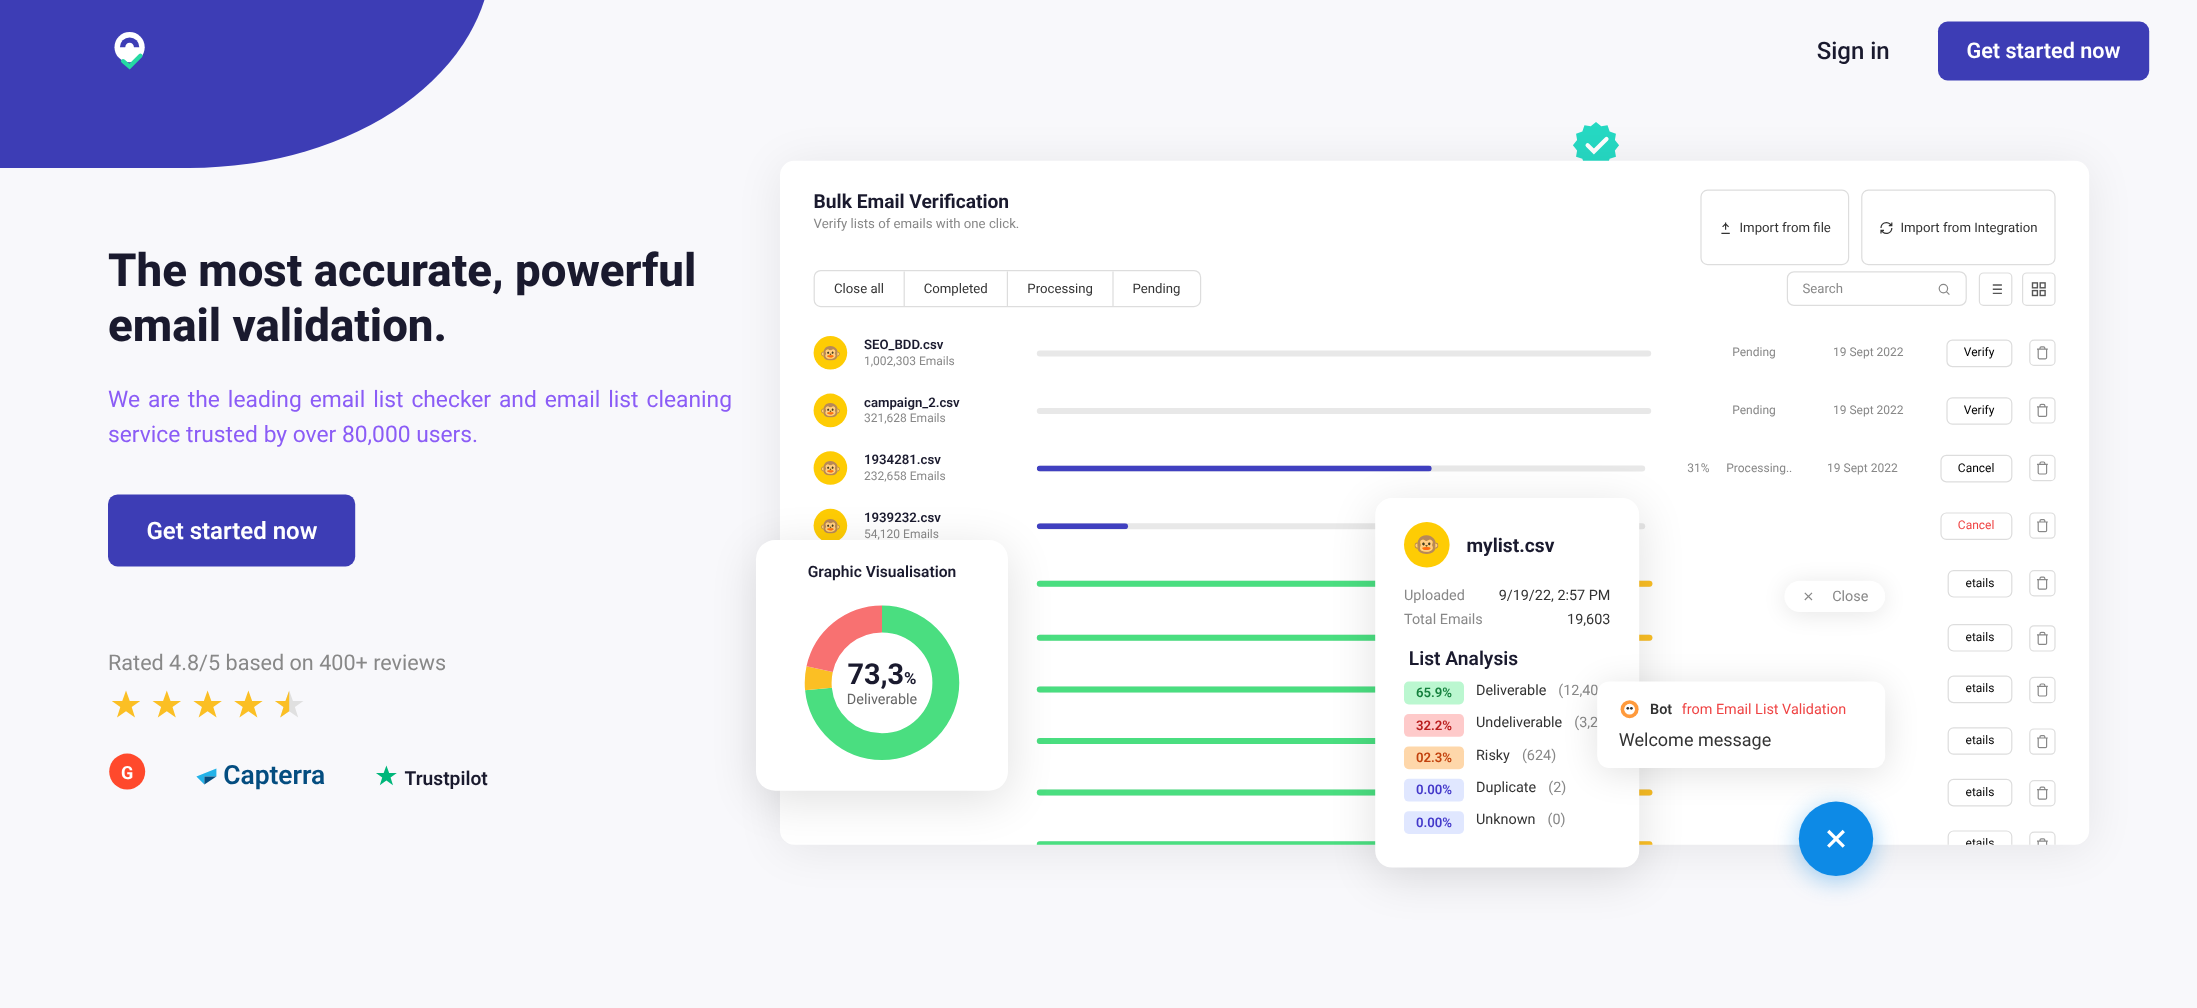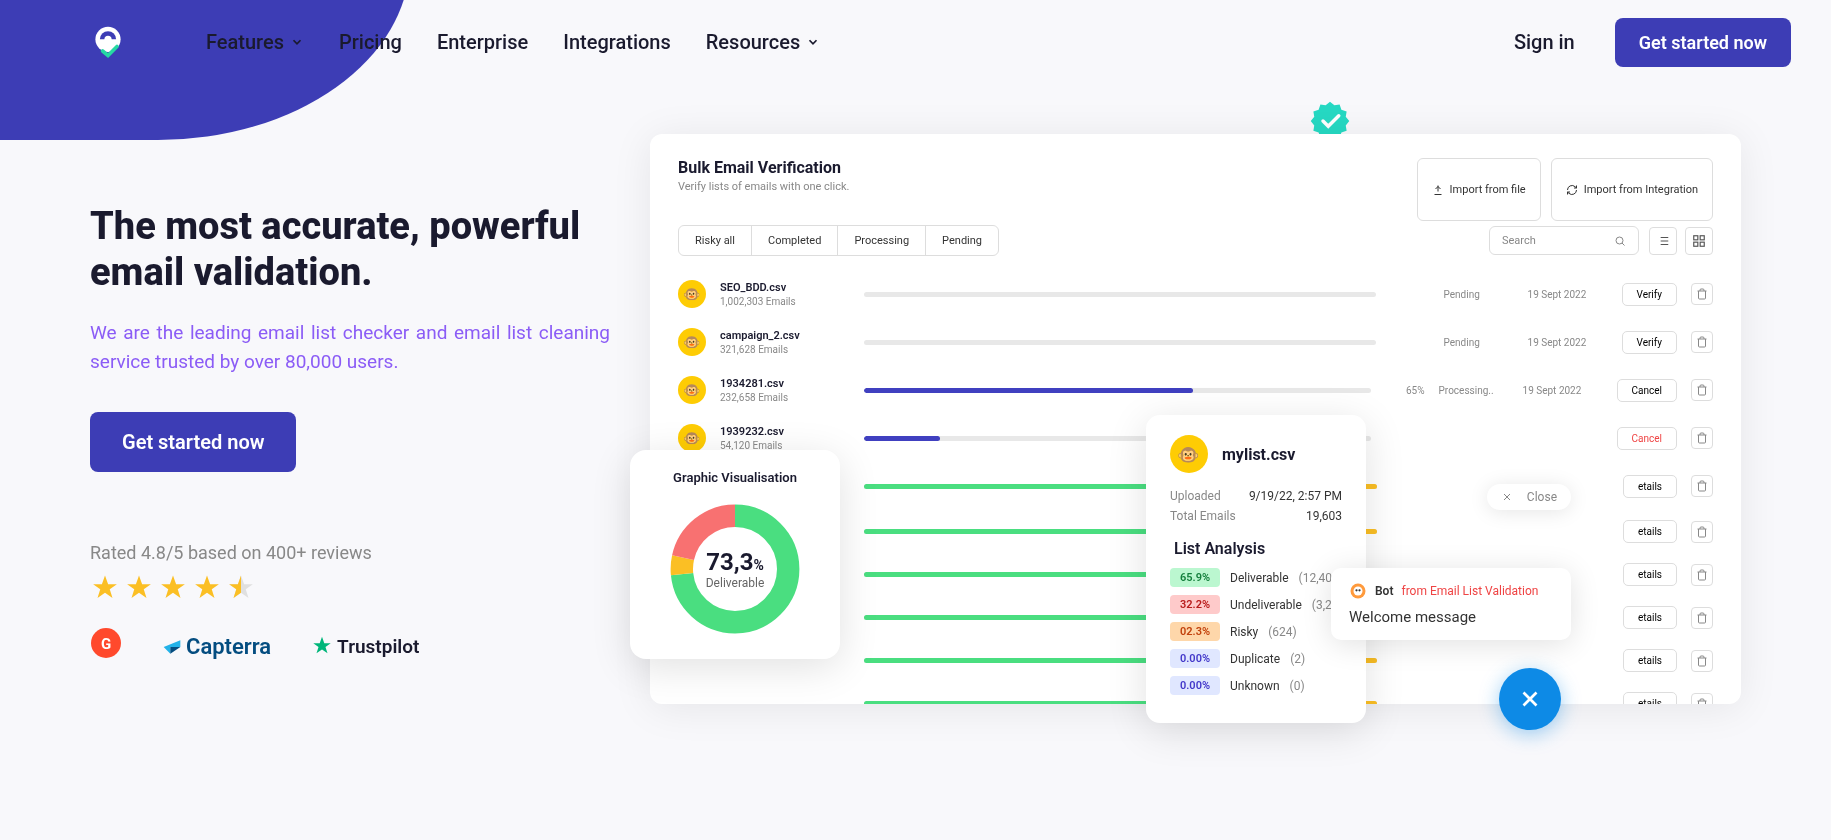--- a/index.html
+++ b/index.html
@@ -21,21 +21,21 @@
 .hero-left{flex:0 0 520px;padding-top:70px}
 .hero-title{font-size:38px;font-weight:800;color:#1a1a2e;line-height:1.2;margin-bottom:24px}
 .hero-sub{font-size:19px;color:#8b5cf6;line-height:1.5;margin-bottom:36px;text-align:justify}
 .hero-cta{background:#3d3db5;color:#fff;padding:18px 32px;border-radius:8px;font-size:20px;font-weight:600;border:none;cursor:pointer;margin-bottom:70px}
 .rating-text{color:#888;font-size:18px;margin-bottom:10px}
 .stars{display:flex;gap:4px;margin-bottom:24px}
 .star{width:30px;height:30px;fill:#fbbf24}
 .review-logos{display:flex;gap:40px;align-items:center}
 .g2{color:#ff492c;font-size:28px;font-weight:700}
 .capterra{color:#044d80;font-size:22px;font-weight:600;display:flex;align-items:center;gap:4px}
-.trustpilot{color:#1a1a2e;font-size:19px;font-weight:600;display:flex;align-items:flex-start;gap:4px}
+.trustpilot{color:#1a1a2e;font-size:16px;font-weight:600;display:flex;align-items:flex-end;gap:4px}
 .dashboard{flex:1;background:#fff;border-radius:12px;box-shadow:0 4px 40px rgba(0,0,0,0.08);padding:24px 28px;position:relative;height:570px;overflow:hidden}
 .dash-header{display:flex;justify-content:space-between;align-items:flex-start;margin-bottom:4px}
 .dash-title{font-size:16px;font-weight:700;color:#1a1a2e}
 .dash-sub{font-size:11px;color:#888;margin-top:3px}
 .dash-actions{display:flex;gap:10px}
 .dash-btn{border:1px solid #ddd;background:#fff;padding:24px 14px;border-radius:6px;font-size:11px;color:#333;cursor:pointer;display:flex;align-items:center;gap:6px}
 .dash-toolbar{display:flex;justify-content:space-between;align-items:center;margin-bottom:14px}
 .tabs{display:flex;border:1px solid #ddd;border-radius:6px;overflow:hidden}
 .tab{padding:8px 16px;font-size:11px;color:#333;border-right:1px solid #ddd;cursor:pointer}
 .tab:last-child{border-right:none}
@@ -64,21 +64,21 @@
 .donut-pct small{font-size:14px}
 .donut-label{font-size:12px;color:#666}
 .detail-card{position:absolute;top:415px;left:1146px;background:#fff;border-radius:14px;box-shadow:0 8px 40px rgba(0,0,0,0.12);padding:20px 24px;width:220px;z-index:20}
 .detail-head{display:flex;align-items:center;gap:14px;margin-bottom:16px}
 .detail-icon{width:38px;height:38px;background:#fecc04;border-radius:50%;display:flex;align-items:center;justify-content:center;font-size:18px}
 .detail-name{font-size:16px;font-weight:700;color:#1a1a2e}
 .detail-meta{display:flex;justify-content:space-between;font-size:12px;margin-bottom:6px}
 .detail-meta-label{color:#888}
 .detail-meta-val{color:#333}
 .detail-section-title{font-size:16px;font-weight:600;color:#1a1a2e;margin:16px 0 10px 4px}
-.detail-row{display:flex;align-items:center;gap:10px;margin-bottom:8px;font-size:12px}
+.detail-row{display:flex;align-items:flex-start;gap:10px;margin-bottom:8px;font-size:12px}
 .detail-badge{padding:3px 8px;border-radius:4px;font-size:11px;font-weight:600;min-width:50px;text-align:center}
 .detail-label{color:#333}
 .detail-count{color:#888}
 .bot-popup{position:absolute;bottom:200px;right:260px;background:#fff;border-radius:10px;box-shadow:0 4px 30px rgba(0,0,0,0.12);padding:14px 18px;width:240px;z-index:30}
 .bot-head{display:flex;align-items:center;gap:8px;font-size:12px;margin-bottom:8px}
 .bot-name{font-weight:600;color:#333}
 .bot-from{color:#ef4444}
 .bot-msg{font-size:15px;color:#333}
 .close-btn{position:absolute;bottom:330px;right:260px;background:#fff;border-radius:20px;box-shadow:0 2px 20px rgba(0,0,0,0.1);padding:6px 14px;display:flex;align-items:center;gap:14px;font-size:12px;color:#888;cursor:pointer;z-index:30}
 .chat-fab{position:absolute;bottom:110px;right:270px;width:62px;height:62px;background:#0d8ae6;border-radius:50%;display:flex;align-items:center;justify-content:center;cursor:pointer;box-shadow:0 4px 20px rgba(13,138,230,0.4);z-index:30}
@@ -93,37 +93,20 @@
   <div class="logo">
     <div class="logo-icon">
       <svg viewBox="0 0 40 40">
           <circle cx="20" cy="17" r="14" fill="#fff"></circle>
           <path d="M11 17 a9 9 0 0 1 18 0" fill="#3d3db5"></path>
           <circle cx="20" cy="17" r="4" fill="#fff"></circle>
           <path d="M14 30 l6 5 l10-10" stroke="#26d9a3" stroke-width="4" fill="none" stroke-linecap="round"></path>
         </svg>
     </div>
   </div>
-  <nav class="nav">
-    <div class="nav-item">
-        <span>Features</span>
-        <svg class="chevron" viewBox="0 0 24 24" fill="none" stroke="currentColor" stroke-width="3">
-          <path d="M6 9l6 6 6-6"></path>
-        </svg>
-      </div>
-    <div class="nav-item">Pricing</div>
-    <div class="nav-item">Enterprise</div>
-    <div class="nav-item">Integrations</div>
-    <div class="nav-item">
-        <span>Resources</span>
-        <svg class="chevron" viewBox="0 0 24 24" fill="none" stroke="currentColor" stroke-width="3">
-          <path d="M6 9l6 6 6-6"></path>
-        </svg>
-      </div>
-  </nav>
   <div class="header-right">
     <div class="signin">Sign in</div>
     <button class="btn-primary">Get started now</button>
   </div>
 </header>
 
 <div class="verify-badge">
   <svg viewBox="0 0 48 48">
       <path fill="#26d9c3" d="M24 2l5 4 6-1 2 6 6 2-1 6 4 5-4 5 1 6-6 2-2 6-6-1-5 4-5-4-6 1-2-6-6-2 1-6-4-5 4-5-1-6 6-2 2-6 6 1z"></path>
       <path d="M16 24l6 6 12-12" stroke="#fff" stroke-width="4" fill="none" stroke-linecap="round"></path>
@@ -196,21 +179,21 @@
         <button class="dash-btn">
             <svg width="12" height="12" viewBox="0 0 24 24" fill="none" stroke="currentColor" stroke-width="2">
               <path d="M3 12a9 9 0 0 1 15-6.7L21 8M21 3v5h-5M21 12a9 9 0 0 1-15 6.7L3 16m0 5v-5h5"></path>
             </svg>
             <span>Import from Integration</span>
           </button>
       </div>
     </div>
     <div class="dash-toolbar">
       <div class="tabs">
-        <div class="tab">Risky all</div>
+        <div class="tab">Close all</div>
         <div class="tab">Completed</div>
         <div class="tab">Processing</div>
         <div class="tab">Pending</div>
       </div>
       <div class="toolbar-right">
         <div class="search-box">
             <span>Search</span>
             <svg width="12" height="12" viewBox="0 0 24 24" fill="none" stroke="#888" stroke-width="2">
               <circle cx="11" cy="11" r="7"></circle>
               <path d="M21 21l-5-5"></path>
@@ -274,21 +257,21 @@
         </div>
         <div class="file-row">
           <div class="file-icon">🐵</div>
           <div class="file-info">
             <div class="file-name">1934281.csv</div>
             <div class="file-count">232,658 Emails</div>
           </div>
           <div class="file-progress">
             <div class="file-progress-fill" style="width:65%;background:#4040c0"></div>
           </div>
-          <div class="file-pct">65%</div>
+          <div class="file-pct">31%</div>
           <div class="file-status">Processing..</div>
           <div class="file-date">19 Sept 2022</div>
           <button class="file-act" style="">Cancel</button>
           <div class="file-del">
             <svg width="12" height="12" viewBox="0 0 24 24" fill="none" stroke="#888" stroke-width="2">
               <path d="M3 6h18M8 6V4a2 2 0 012-2h4a2 2 0 012 2v2m3 0v14a2 2 0 01-2 2H7a2 2 0 01-2-2V6"></path>
             </svg>
           </div>
         </div>
         <div class="file-row">

